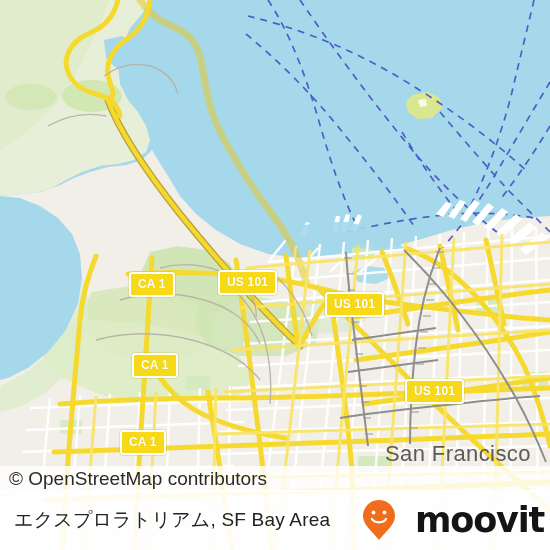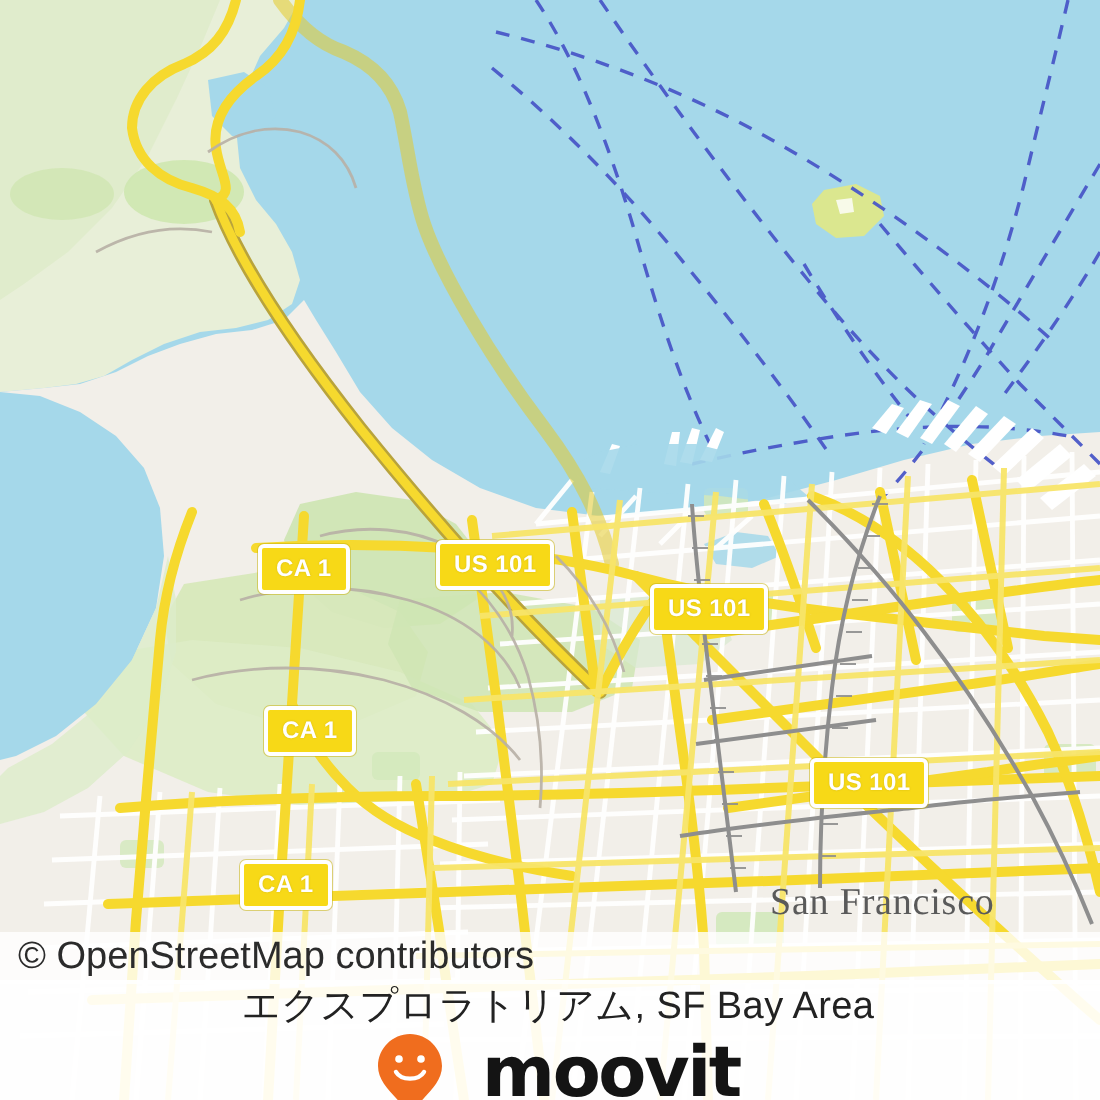--- a/index.html
+++ b/index.html
@@ -28,25 +28,25 @@
     letter-spacing:0.2px;
     white-space:nowrap;
     box-shadow:0 0 0 0.5px rgba(200,180,20,.55);
     font-family:"Liberation Sans","DejaVu Sans",sans-serif;
     text-shadow:0 0 1px rgba(150,130,10,.35);
   }
 
   
   .place-label{
     position:absolute;
-    font-size:19px;
+    font-size:22px;
     color:#5a5a5a;
     letter-spacing:.4px;
     white-space:nowrap;
-    font-family:Liberation Serif, serif;
+    font-family:Liberation Sans, sans-serif;
   }
 
   
   #callout{
     position:absolute;
     left:190px;top:123px;
     width:170px;
     filter:drop-shadow(0 2px 5px rgba(0,0,0,.30));
   }
   #callout-green{
@@ -83,21 +83,21 @@
   #attribution .attr-text{
     font-size:19px;color:#2b2b2b;padding-left:9px;letter-spacing:0;
     font-family:"Liberation Sans","DejaVu Sans",sans-serif;
   }
 
   
   #footer{
     position:absolute;left:0;top:490px;width:550px;height:60px;
     background:rgba(255,255,255,.92);
     display:flex;align-items:center;justify-content:space-between;
-    padding:0 6px 0 14px;box-sizing:border-box;flex-direction:column;
+    padding:0 6px 0 14px;box-sizing:border-box;
   }
   #footer-title{
     font-size:19px;color:#222222;white-space:nowrap;letter-spacing:.2px;
     font-family:"Liberation Sans","DejaVu Sans",sans-serif;
   }
   #moovit-logo{display:flex;align-items:center;gap:19px;}
   #moovit-wordmark{
     font-size:35px;color:#141414;font-weight:bold;letter-spacing:-1.2px;
     line-height:1;
     font-family:"DejaVu Sans","Liberation Sans",sans-serif;

